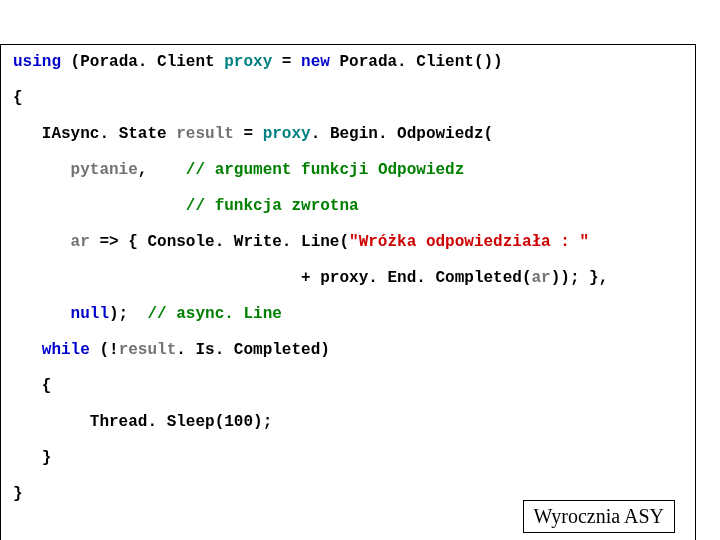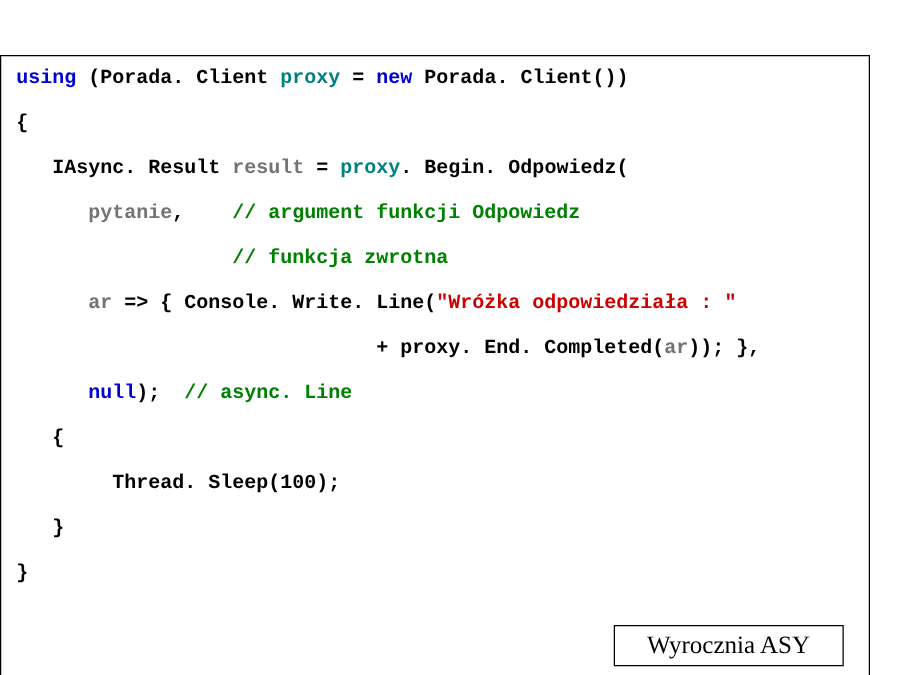--- a/index.html
+++ b/index.html
@@ -31,49 +31,50 @@
   .kw-teal { color: #008080; }
   .kw-red  { color: #cc0000; }
   .kw-green{ color: #008000; }
   .kw-cyan { color: #737373; }
   .plain   { color: #000000; }
   .label-box {
     position: absolute;
     right: 20px;
     bottom: 24px;
     border: 1px solid #000000;
-    padding: 4px 26px;
+    padding: 4px 10px;
     font-family: "Times New Roman", serif;
     font-weight: normal;
     font-size: 20px;
     background: #ffffff;
   }
 </style>
 </head>
 <body>
 
 <div class="code-box">
 
   <div class="line"><span class="kw-blue">using</span><span class="plain"> (Porada. Client </span><span class="kw-teal">proxy</span><span class="plain"> = </span><span class="kw-blue">new</span><span class="plain"> Porada. Client())</span></div>
 
   <div class="line"><span class="plain">{</span></div>
 
 
-  <div class="line">   <span class="plain">IAsync. Result </span><span class="kw-cyan">result</span><span class="plain"> = </span><span class="kw-teal">proxy</span><span class="plain">. Begin. Odpowiedz(</span></div>
+  <div class="line">   <span class="plain">IAsync. State </span><span class="kw-cyan">result</span><span class="plain"> = </span><span class="kw-teal">proxy</span><span class="plain">. Begin. Odpowiedz(</span></div>
 
   <div class="line">      <span class="kw-cyan">pytanie</span><span class="plain">,    </span><span class="kw-green">// argument funkcji Odpowiedz</span></div>
 
   <div class="line">                  <span class="kw-green">// funkcja zwrotna</span></div>
 
   <div class="line">      <span class="kw-cyan">ar</span><span class="plain"> =&gt; { Console. Write. Line(</span><span class="kw-red">"Wróżka odpowiedziała : "</span></div>
 
   <div class="line">                              <span class="plain">+ proxy. End. Completed(</span><span class="kw-cyan">ar</span><span class="plain">)); },</span></div>
 
   <div class="line">      <span class="kw-blue">null</span><span class="plain">);  </span><span class="kw-green">// async. Line</span></div>
 
+  <div class="line">   <span class="kw-blue">while</span><span class="plain"> (!</span><span class="kw-cyan">result</span><span class="plain">. Is. Completed)</span></div>
 
   <div class="line">   <span class="plain">{</span></div>
 
   <div class="line">        <span class="plain">Thread. Sleep(100);</span></div>
 
   <div class="line">   <span class="plain">}</span></div>
 
   <div class="line"><span class="plain">}</span></div>
 
   <div class="label-box">Wyrocznia ASY</div>

